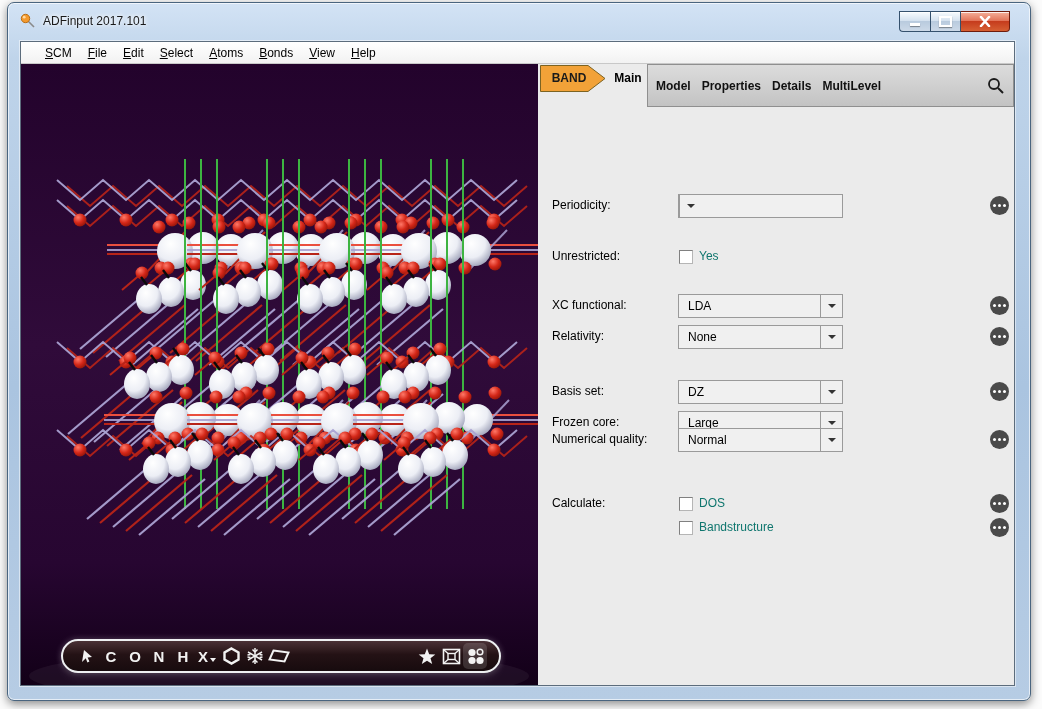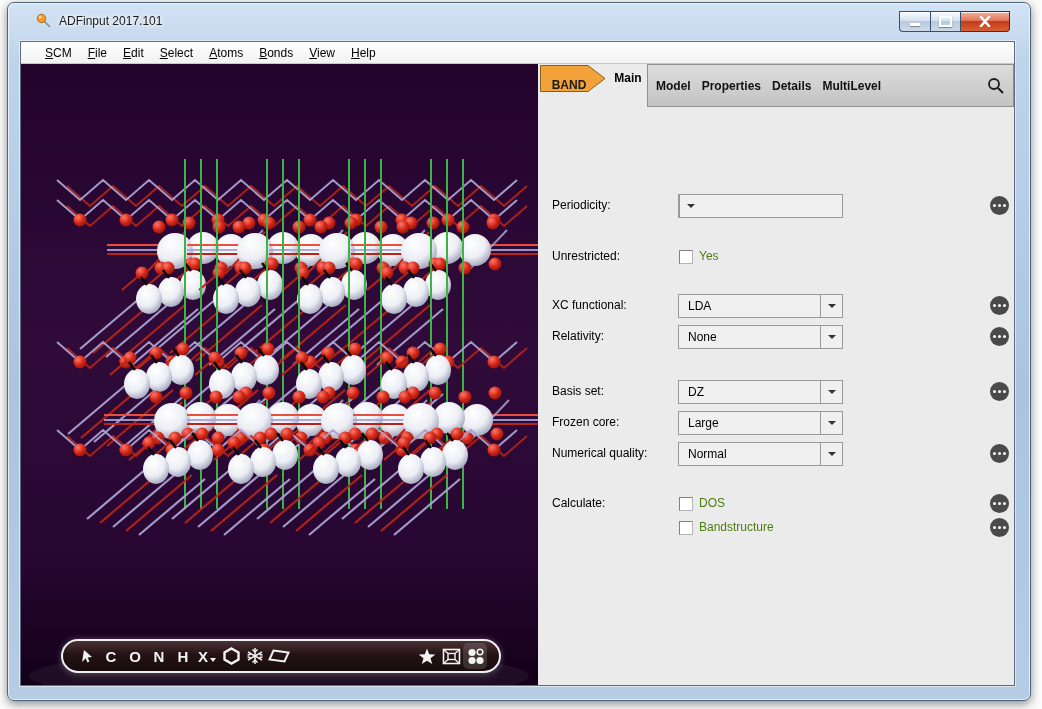--- a/index.html
+++ b/index.html
@@ -3,21 +3,21 @@
 <meta charset="utf-8">
 <style>
   html,body{margin:0;padding:0;width:1042px;height:709px;background:#fbfbfb;overflow:hidden;
             font-family:"Liberation Sans", sans-serif;}
   
   .win{position:absolute;left:7px;top:2px;width:1022px;height:697px;border-radius:7px;
        background:linear-gradient(180deg,#d3e3f5 0%,#bfd4ea 8%,#aac4e0 55%,#b6cce4 100%);
        border:1px solid #4a657f;
        box-shadow:0 3px 10px rgba(0,0,0,.45), inset 0 0 0 1px rgba(255,255,255,.65);}
   .titlebar{position:absolute;left:0;top:0;right:0;height:36px;display:flex;align-items:center;
-            padding-left:28px;gap:7px;}
+            padding-left:12px;gap:7px;}
   .title{font-size:12px;color:#1a1a1a;text-shadow:0 0 4px #fff,0 0 6px #fff;}
   .appicon{width:16px;height:16px;flex:0 0 16px;}
   .winbtns{position:absolute;top:8px;right:20px;display:flex;}
   .wbtn{height:19px;border:1px solid #35516d;display:flex;align-items:center;justify-content:center;
         background:linear-gradient(180deg,#f7fbfe 0%,#d5e2ef 45%,#b9cbde 50%,#ccd9e8 100%);
         box-shadow:inset 0 1px 0 rgba(255,255,255,.8);}
   .wbtn.min{width:30px;border-right:none;border-radius:0 0 0 4px;}
   .wbtn.max{width:29px;border-radius:0;}
   .wbtn.close{width:48px;border-left:none;border-radius:0 0 4px 0;
         background:linear-gradient(180deg,#f5b09a 0%,#e2755a 45%,#c63c1d 50%,#d65f33 100%);
@@ -43,41 +43,41 @@
         min-width:24px;height:26px;cursor:default;}
   .tbtn svg{display:block;}
   .tbtn.active{background:rgba(255,255,255,.14);border-radius:5px;}
   .caret-dn{width:0;height:0;border-left:3.5px solid transparent;border-right:3.5px solid transparent;
             border-top:4px solid #f2f2f2;margin-left:2px;margin-top:8px;}
   .tspace{flex:1;}
   
   .panel{position:relative;flex:1;background:#ebebeb;}
   .tabstrip{position:absolute;left:0;right:0;top:0;height:29px;}
   .bandtab{position:absolute;left:2px;top:1px;width:66px;height:27px;}
-  .bandtab span{position:absolute;left:8px;top:7px;width:42px;height:33px;line-height:27px;
+  .bandtab span{position:absolute;left:8px;top:0;width:42px;height:33px;line-height:27px;
                 font-weight:bold;font-size:12px;color:#1a1a1a;text-align:center;}
   .maintab{position:absolute;left:68px;top:1px;width:44px;height:27px;line-height:27px;text-align:center;
            font-weight:bold;font-size:12px;color:#000;}
   .graytabs{position:absolute;left:109px;right:0;top:0;height:43px;border:1px solid #8f8f8f;
             background:linear-gradient(180deg,#dcdcdc,#c3c3c3);display:flex;align-items:center;
             gap:11px;padding:0 8px;box-sizing:border-box;}
   .graytab{font-weight:bold;font-size:12px;color:#111;cursor:default;}
   .searchbtn{margin-left:auto;display:flex;align-items:center;}
   
   .frow{position:absolute;left:0;right:0;height:24px;}
   .flabel{position:absolute;left:14px;top:4px;font-size:12px;color:#000;}
   .dd{position:absolute;left:140px;top:0;width:165px;height:24px;border:1px solid #9a9a9a;
       background:#f0f0f0;display:flex;box-sizing:border-box;cursor:default;}
   .dd .val{flex:1;font-size:12px;line-height:22px;padding-left:9px;color:#000;white-space:nowrap;overflow:hidden;}
   .dd .arr{width:21px;border-left:1px solid #9a9a9a;display:flex;align-items:center;justify-content:center;}
   .dd .arr i{width:0;height:0;border-left:4px solid transparent;border-right:4px solid transparent;
              border-top:4.5px solid #333;}
   .cb{position:absolute;left:141px;top:5px;width:12px;height:12px;background:#fff;
       border:1px solid #777;border-color:#808080 #b5b5b5 #b5b5b5 #808080;}
-  .cbl{position:absolute;left:161px;top:4px;font-size:12px;color:#4d7c0f;}
+  .cbl{position:absolute;left:161px;top:4px;font-size:12px;color:#0f766e;}
   .dots-btn{position:absolute;left:452px;top:2px;width:19px;height:19px;border-radius:50%;
             background:#4a4a4a;display:flex;align-items:center;justify-content:center;cursor:default;}
   .dots-btn b{width:3px;height:3px;border-radius:50%;background:#fff;
               box-shadow:-5px 0 0 #fff,5px 0 0 #fff;}
 </style>
 </head>
 <body>
 
 <div class="win">
 
@@ -677,21 +677,21 @@
         <div class="frow" style="top:347px;">
           <span class="flabel">Frozen core:</span>
           <div class="dd">
             <span class="val">Large</span>
             <span class="arr">
                 <i></i>
               </span>
           </div>
         </div>
 
-        <div class="frow" style="top:378px;padding-left:24px;">
+        <div class="frow" style="top:364px;padding-left:24px;">
           <span class="flabel">Numerical quality:</span>
           <div class="dd">
             <span class="val">Normal</span>
             <span class="arr">
                 <i></i>
               </span>
           </div>
           <div class="dots-btn">
               <b></b>
             </div>

